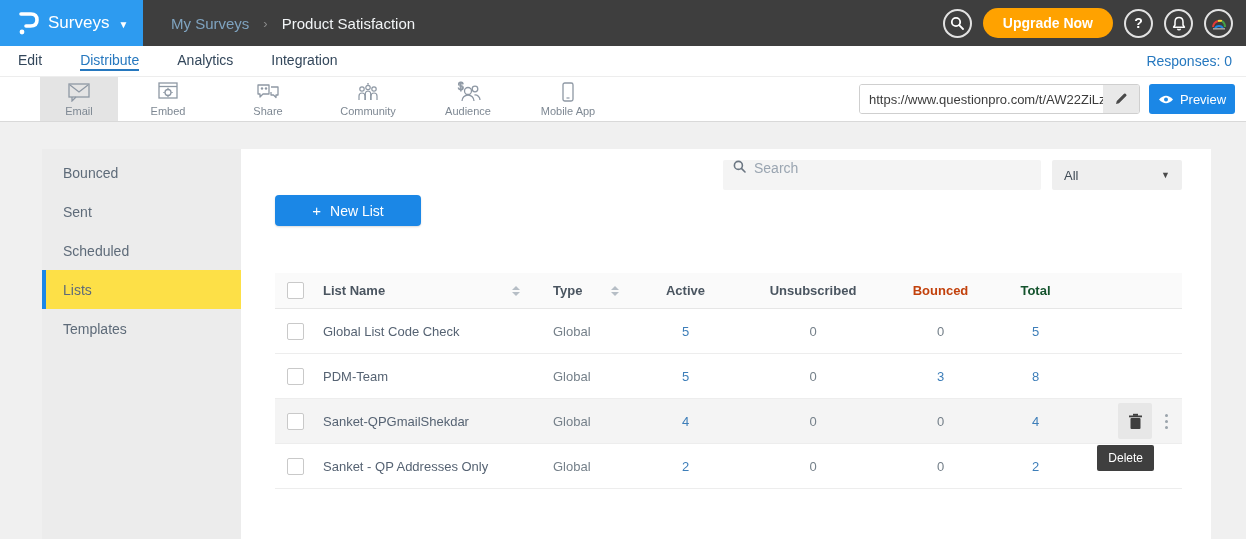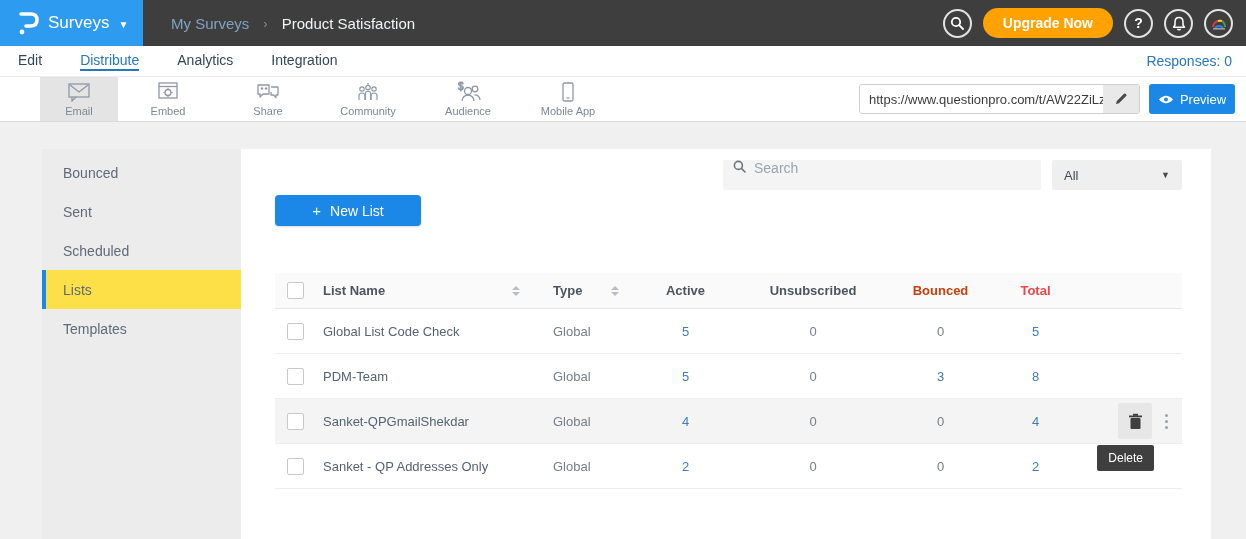--- a/index.html
+++ b/index.html
@@ -314,21 +314,21 @@
           <div class="cell-type">
             <span>Type</span>
             <span class="sort-icon">
                 <i class="up"></i>
                 <i class="dn"></i>
               </span>
           </div>
           <div class="num" style="color:#4a5560">Active</div>
           <div class="num" style="color:#4a5560">Unsubscribed</div>
           <div class="num" style="color:#c2410c">Bounced</div>
-          <div class="num" style="color:#ef4444">Total</div>
+          <div class="num" style="color:#14532d">Total</div>
           <div></div>
         </div>
 
         <div class="trow tbody-row">
           <div class="cell-check">
               <span class="checkbox"></span>
             </div>
           <div class="cell-name">
               <span class="name-link">Global List Code Check</span>
             </div>

